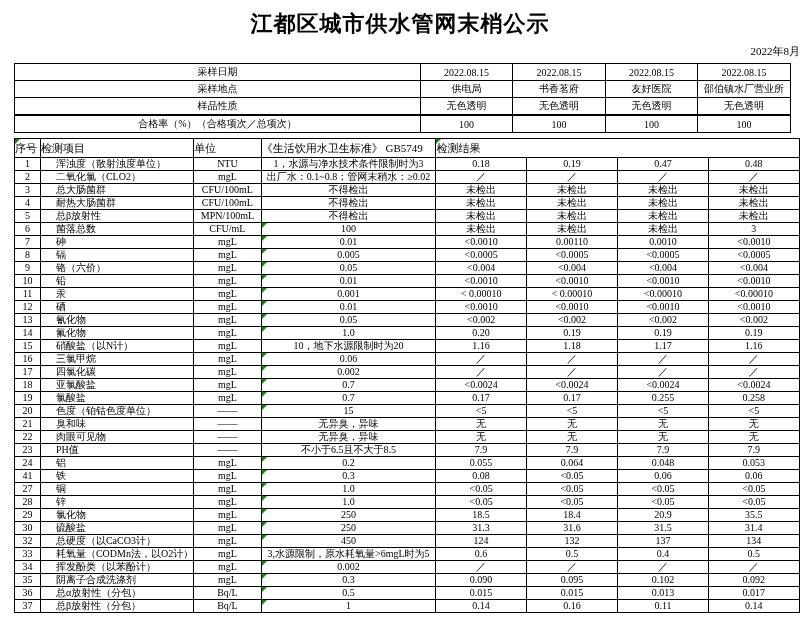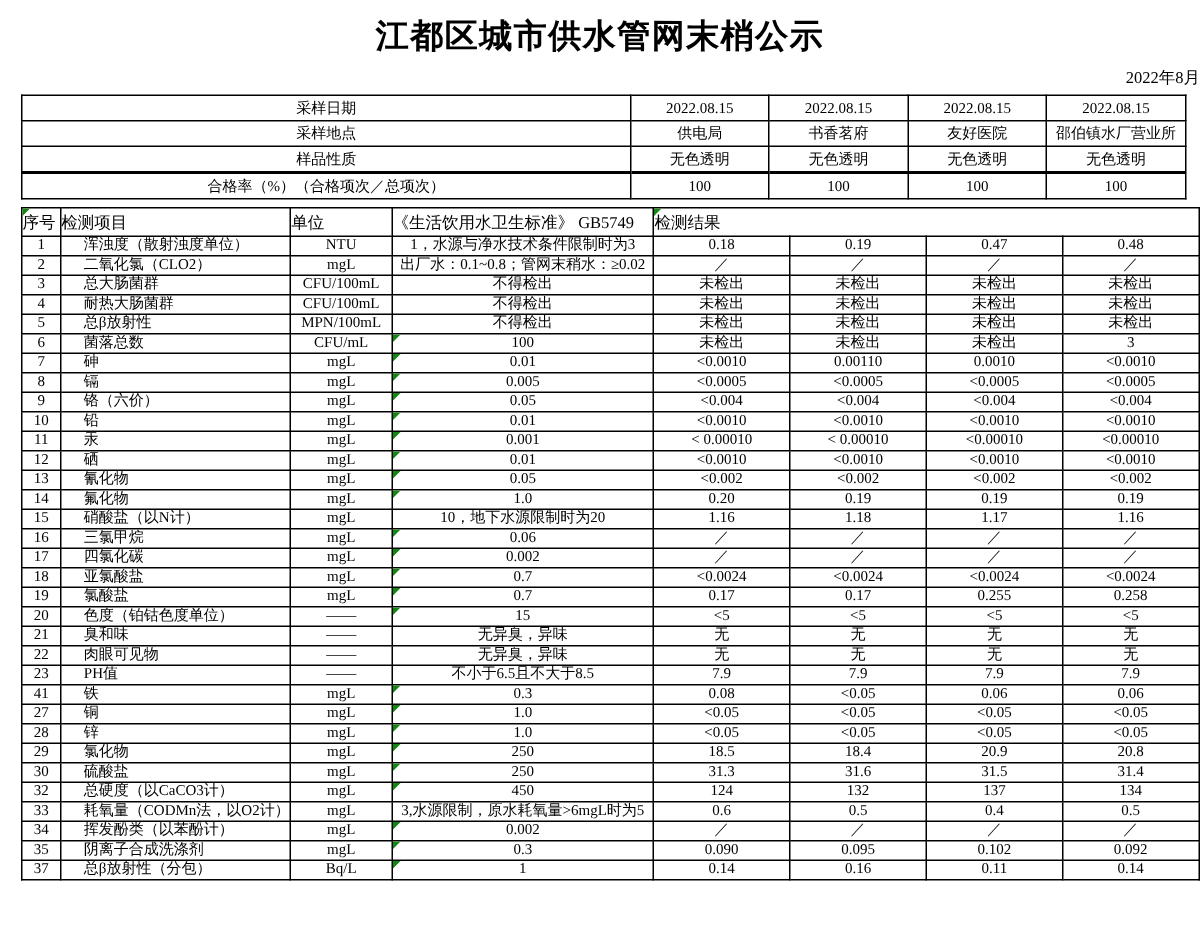--- a/index.html
+++ b/index.html
@@ -322,20 +322,30 @@
           <td>23</td>
           <td class="l">PH值</td>
           <td>——</td>
           <td>不小于6.5且不大于8.5</td>
           <td>7.9</td>
           <td>7.9</td>
           <td>7.9</td>
           <td>7.9</td>
         </tr>
         <tr>
+          <td>24</td>
+          <td class="l">铝</td>
+          <td>mgL</td>
+          <td class="mark">0.2</td>
+          <td>0.055</td>
+          <td>0.064</td>
+          <td>0.048</td>
+          <td>0.053</td>
+        </tr>
+        <tr>
           <td>41</td>
           <td class="l">铁</td>
           <td>mgL</td>
           <td class="mark">0.3</td>
           <td>0.08</td>
           <td>&lt;0.05</td>
           <td>0.06</td>
           <td>0.06</td>
         </tr>
         <tr>
@@ -359,21 +369,21 @@
           <td>&lt;0.05</td>
         </tr>
         <tr>
           <td>29</td>
           <td class="l">氯化物</td>
           <td>mgL</td>
           <td class="mark">250</td>
           <td>18.5</td>
           <td>18.4</td>
           <td>20.9</td>
-          <td>20.8</td>
+          <td>35.5</td>
         </tr>
         <tr>
           <td>30</td>
           <td class="l">硫酸盐</td>
           <td>mgL</td>
           <td class="mark">250</td>
           <td>31.3</td>
           <td>31.6</td>
           <td>31.5</td>
           <td>31.4</td>
@@ -410,20 +420,30 @@
         </tr>
         <tr>
           <td>35</td>
           <td class="l">阴离子合成洗涤剂</td>
           <td>mgL</td>
           <td class="mark">0.3</td>
           <td>0.090</td>
           <td>0.095</td>
           <td>0.102</td>
           <td>0.092</td>
+        </tr>
+        <tr>
+          <td>36</td>
+          <td class="l">总α放射性（分包）</td>
+          <td>Bq/L</td>
+          <td class="mark">0.5</td>
+          <td>0.015</td>
+          <td>0.015</td>
+          <td>0.013</td>
+          <td>0.017</td>
         </tr>
         <tr>
           <td>37</td>
           <td class="l">总β放射性（分包）</td>
           <td>Bq/L</td>
           <td class="mark">1</td>
           <td>0.14</td>
           <td>0.16</td>
           <td>0.11</td>
           <td>0.14</td>

